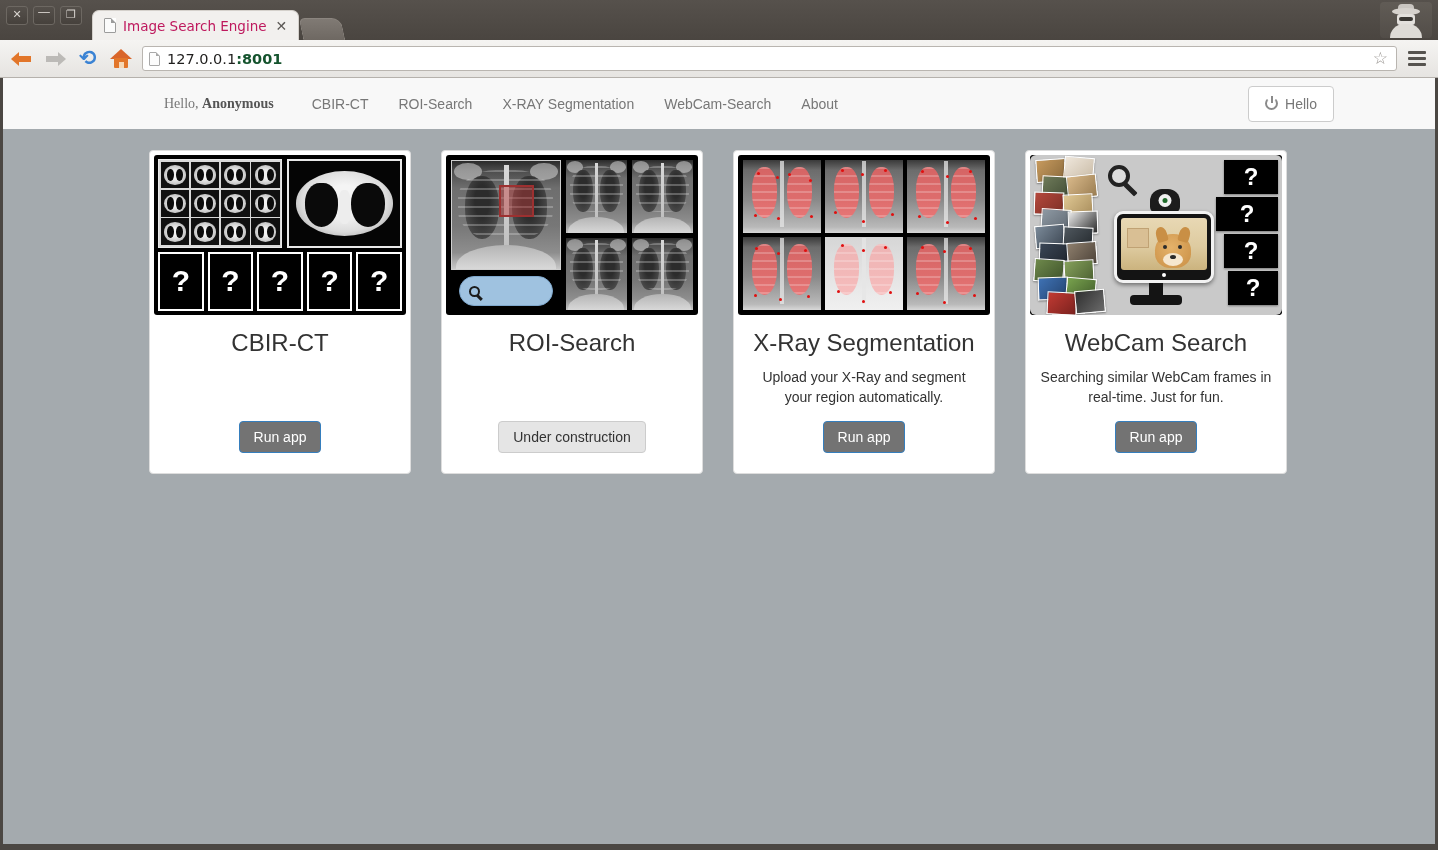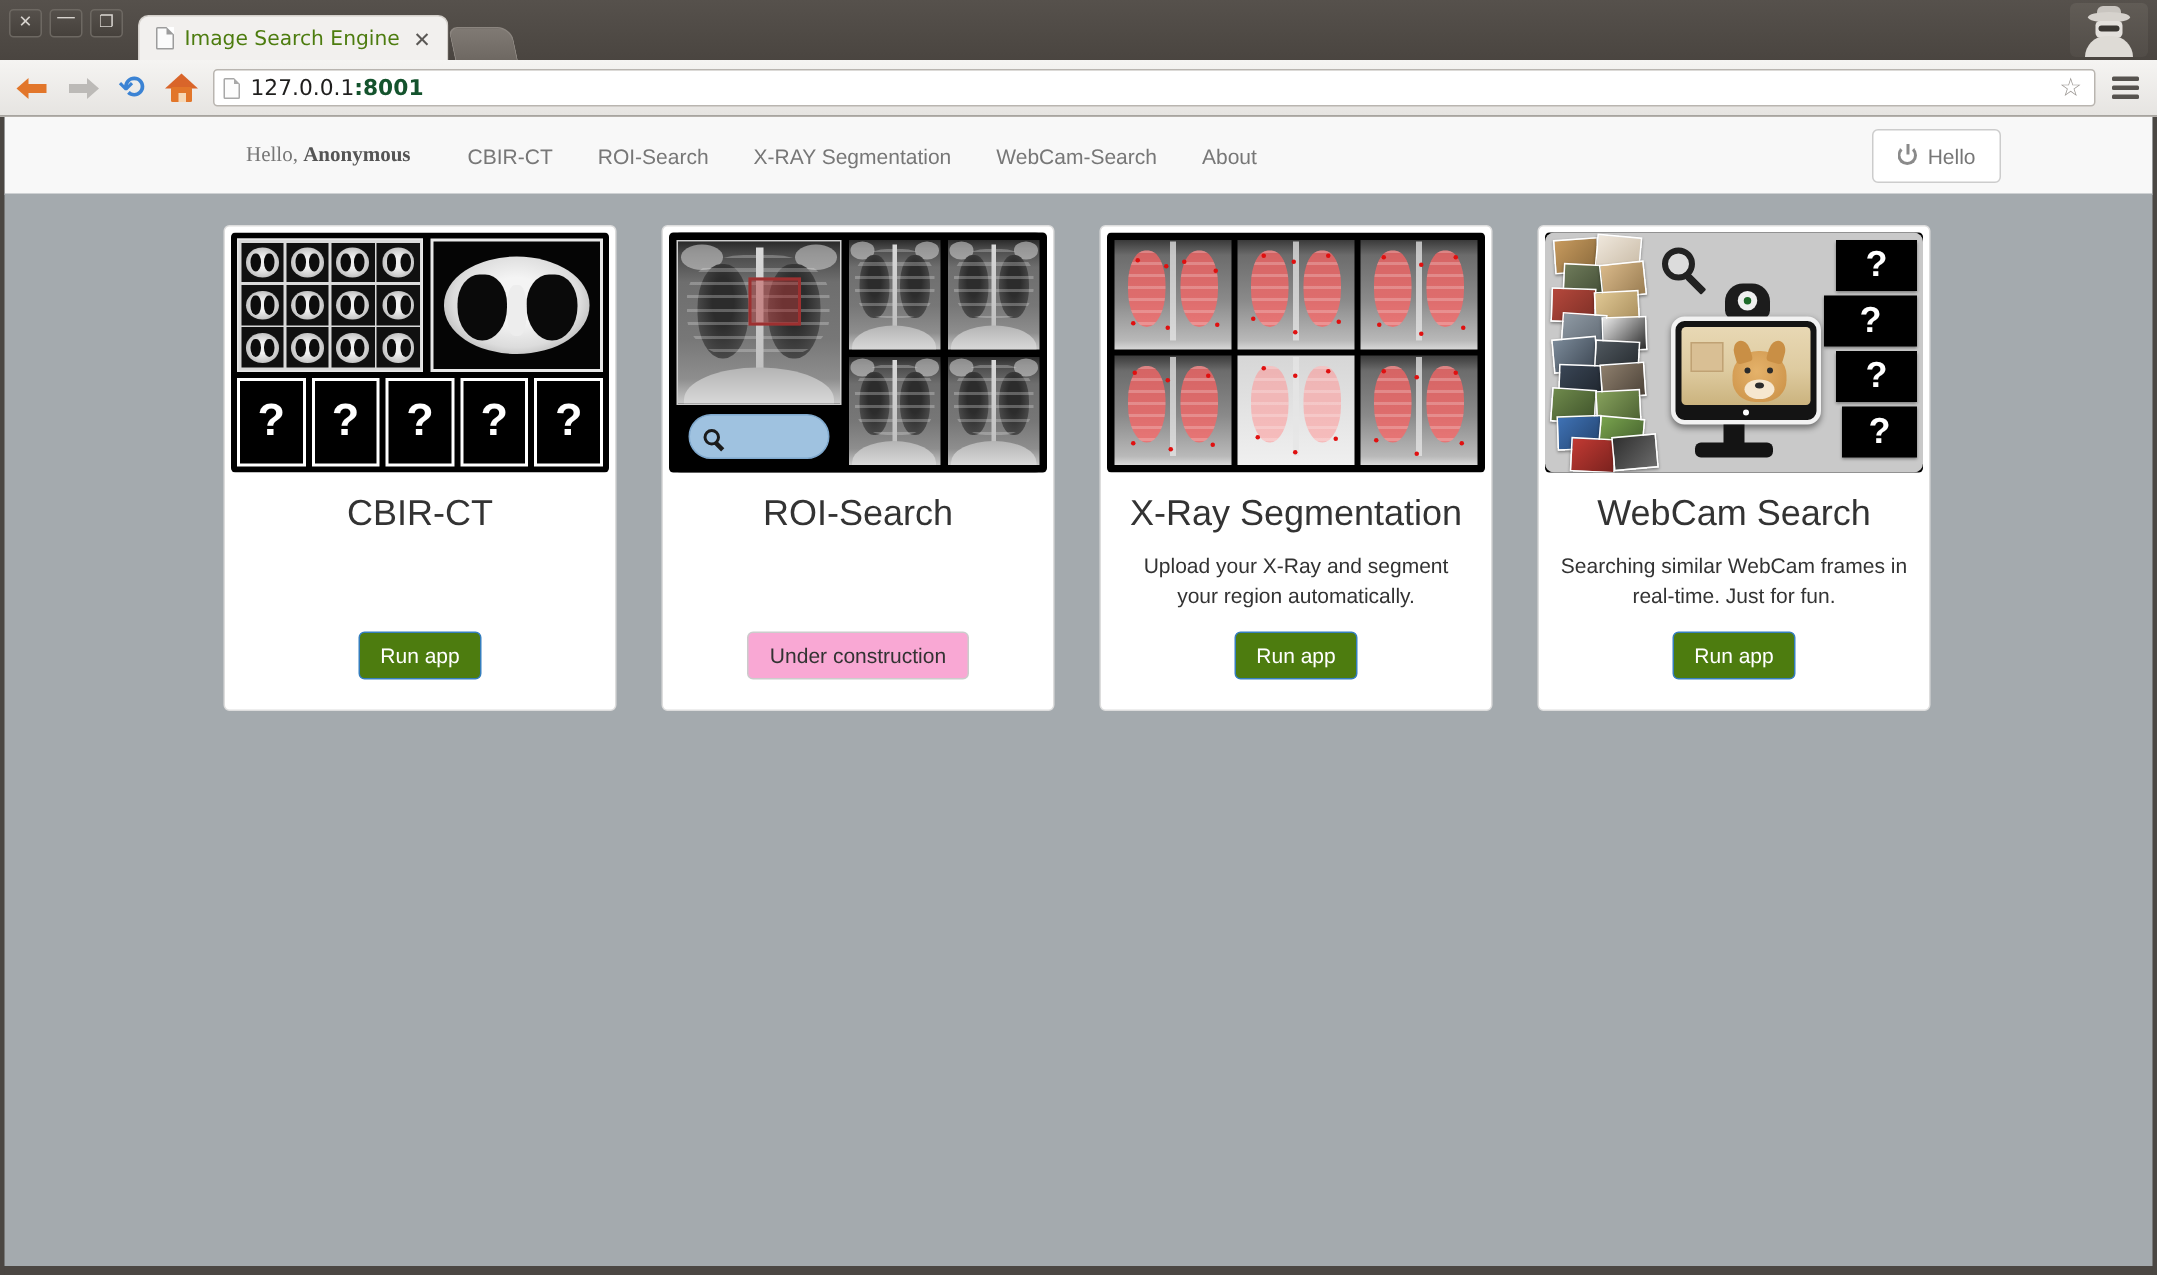--- a/index.html
+++ b/index.html
@@ -61,21 +61,21 @@
     position: relative;
   }
   .tab-favicon::after {
     content: "";
     position: absolute; top: -1px; right: -1px;
     border-width: 0 5px 5px 0;
     border-style: solid;
     border-color: #ffffff #ffffff #9c9c9c #9c9c9c;
   }
   .tab-title {
-    font-size: 13.5px; color: #4d7c0f;
+    font-size: 13.5px; color: #be185d;
     white-space: nowrap;
     flex: 1;
     font-family: "DejaVu Sans", sans-serif;
   }
   .tab-close {
     font-size: 14px; color: #5b5855; cursor: pointer;
     padding: 0 2px; line-height: 1;
   }
   .tab-newtab {
     width: 42px; height: 22px;
@@ -335,22 +335,22 @@
   }
   .btn {
     border-radius: 4px;
     font-size: 14px;
     padding: 7px 14px;
     cursor: pointer;
     border: 1px solid transparent;
     font-family: "Liberation Sans", sans-serif;
     margin-top: auto;
   }
-  .btn-primary { background: #4d7c0f; border-color: #357ebd; color: #ffffff; }
-  .btn-default { background: #f9a8d4; border-color: #cccccc; color: #333333; }
+  .btn-primary { background: #737373; border-color: #357ebd; color: #ffffff; }
+  .btn-default { background: #e5e5e5; border-color: #cccccc; color: #333333; }
 
   
   
   .ct-wrap { width: 100%; height: 100%; background: #000; padding: 4px; display: flex; flex-direction: column; gap: 4px; }
   .ct-top { display: flex; gap: 5px; height: 60%; }
   .ct-grid {
     flex: 1.08; background: #d9d9d9;
     display: grid; grid-template-columns: repeat(4,1fr); grid-template-rows: repeat(3,1fr);
     gap: 1.5px; padding: 1.5px;
     border: 1px solid #e8e8e8;

